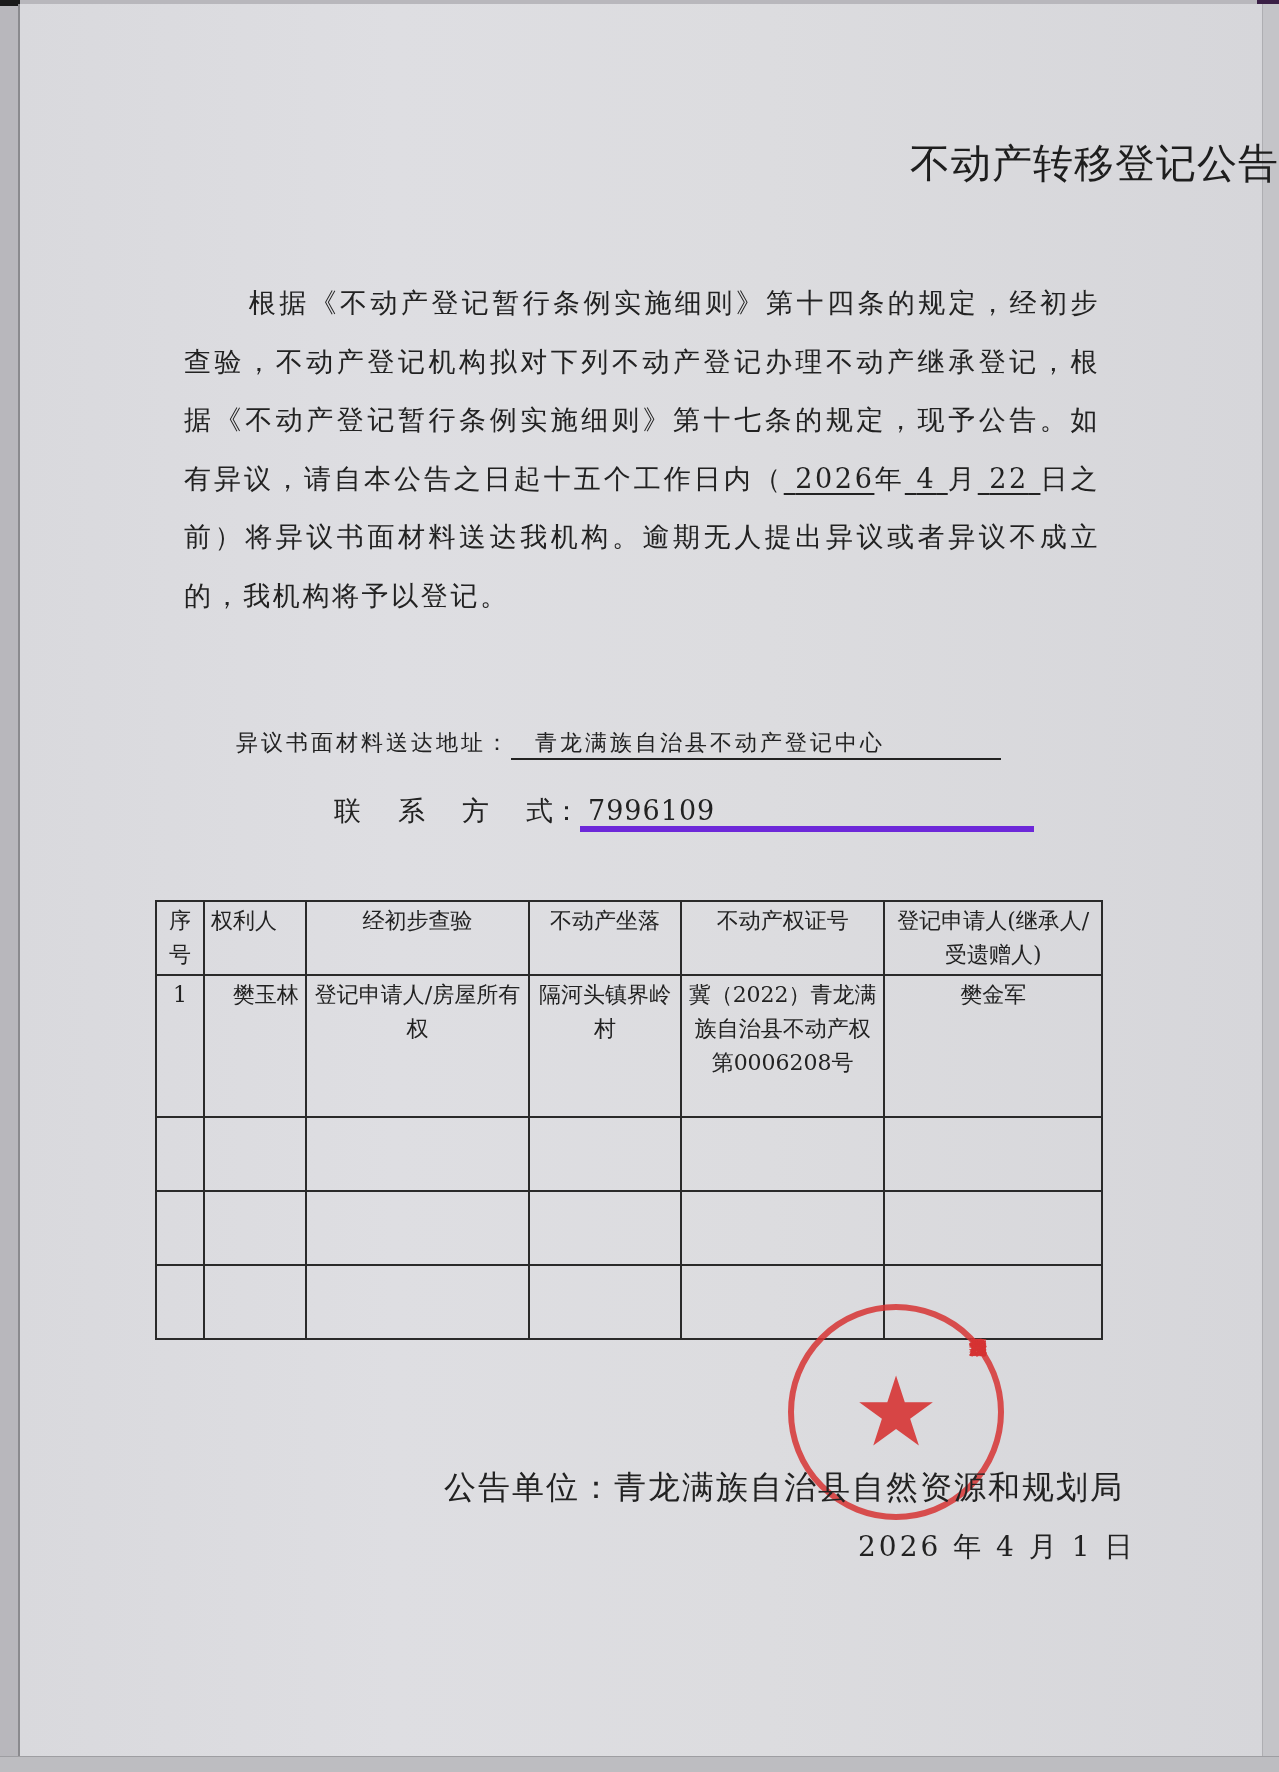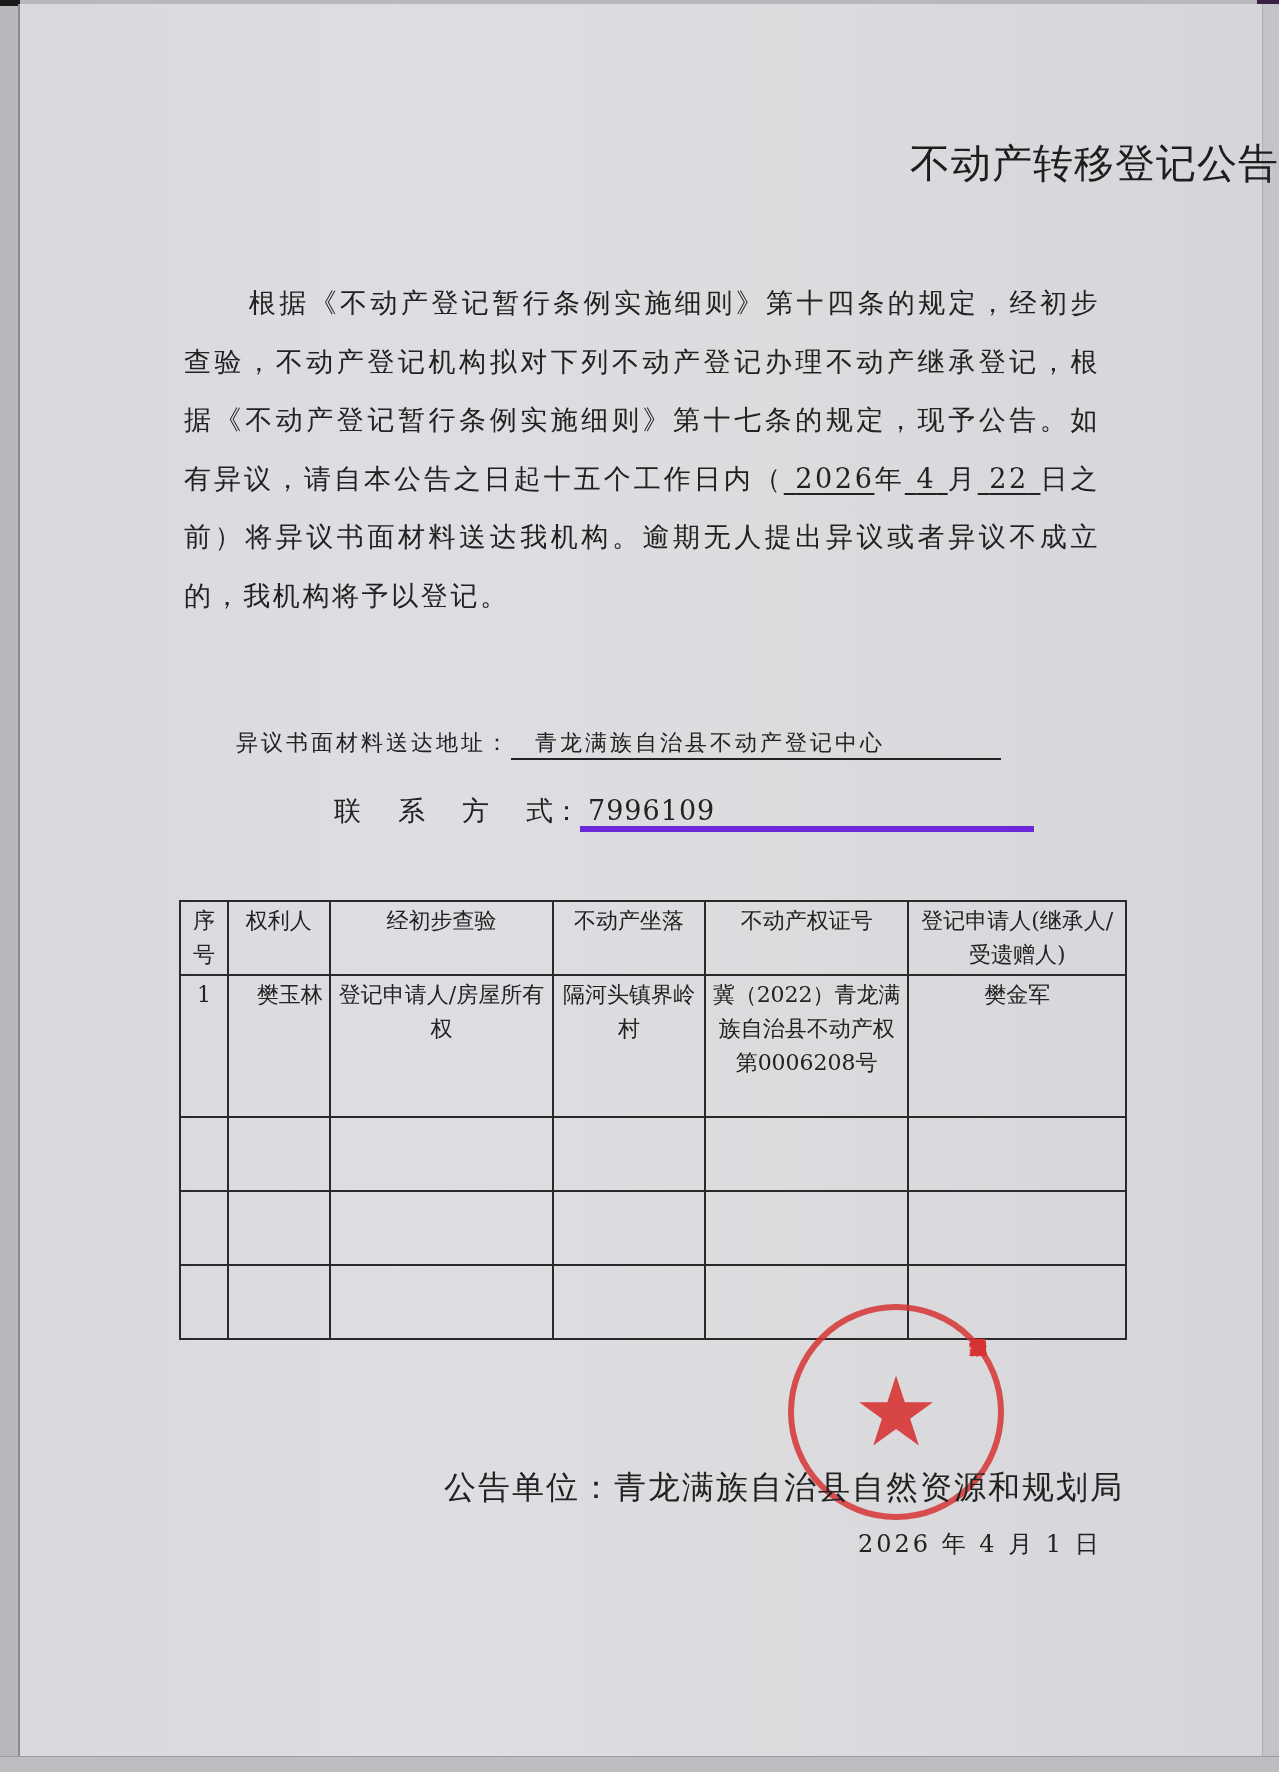--- a/index.html
+++ b/index.html
@@ -33,38 +33,38 @@
   .ul { text-decoration:underline; text-underline-offset:5px; }
 
   .addr-row { position:absolute; left:236px; top:728px; font-size:22px; letter-spacing:3px; }
   .addr-val { display:inline-block; border-bottom:2px solid #222; padding:0 6px 0 24px; width:460px; }
   .contact-row { position:absolute; left:334px; top:793px; font-size:27px; }
   .contact-label span { display:inline-block; width:64px; }
   .contact-val { display:inline-block; border-bottom:6px solid #6d28d9; width:446px; padding-left:8px; letter-spacing:1px; }
 
   table.reg {
     position:absolute; left:155px; top:900px; width:948px;
-    border-collapse:collapse; font-size:22px; line-height:34px;margin-left:24px;
+    border-collapse:collapse; font-size:22px; line-height:34px;
   }
   table.reg td, table.reg th {
     border:2px solid #2a2a2a; vertical-align:top; text-align:center; font-weight:normal; padding:2px 6px;
   }
   table.reg th { height:60px; }
   table.reg tr.data td { height:136px; }
   table.reg tr.empty td { height:68px; }
 
   .seal {
     position:absolute; left:788px; top:1304px; width:216px; height:216px;
     border:6px solid rgba(214,52,52,0.85); border-radius:50%; box-sizing:border-box;
   }
   .seal-star { position:absolute; left:50%; top:50%; transform:translate(-50%,-50%); font-size:96px; color:rgba(214,52,52,0.9); line-height:1; }
   .seal-text { position:absolute; color:rgba(214,52,52,0.85); font-size:18px; font-family:"DejaVu Sans",sans-serif; writing-mode:vertical-rl; }
 
   .issuer { position:absolute; left:444px; top:1466px; font-size:32px; letter-spacing:2px; }
-  .date { position:absolute; left:858px; top:1528px; font-size:24px; letter-spacing:3px; }
+  .date { position:absolute; left:858px; top:1528px; font-size:28px; letter-spacing:3px; }
 </style>
 </head>
 <body>
 
 <div class="topbar-left"></div>
 <div class="topbar-right"></div>
 <div class="paper"></div>
 <div class="paper-edge-right"></div>
 <div class="paper-edge-bottom"></div>
 
@@ -87,21 +87,21 @@
     <col style="width:48px">
       <col style="width:102px">
       <col style="width:224px">
       <col style="width:152px">
       <col style="width:204px">
       <col style="width:218px">
   </colgroup>
   <tbody>
       <tr>
     <th style="padding:2px 4px;">序号</th>
-    <th style="text-align:center">权利人</th>
+    <th style="text-align:left">权利人</th>
     <th>经初步查验</th>
     <th>不动产坐落</th>
     <th>不动产权证号</th>
     <th>登记申请人(继承人/受遗赠人)</th>
   </tr>
   <tr class="data">
     <td>1</td>
     <td style="text-align:right">樊玉林</td>
     <td>登记申请人/房屋所有权</td>
     <td>隔河头镇界岭村</td>

